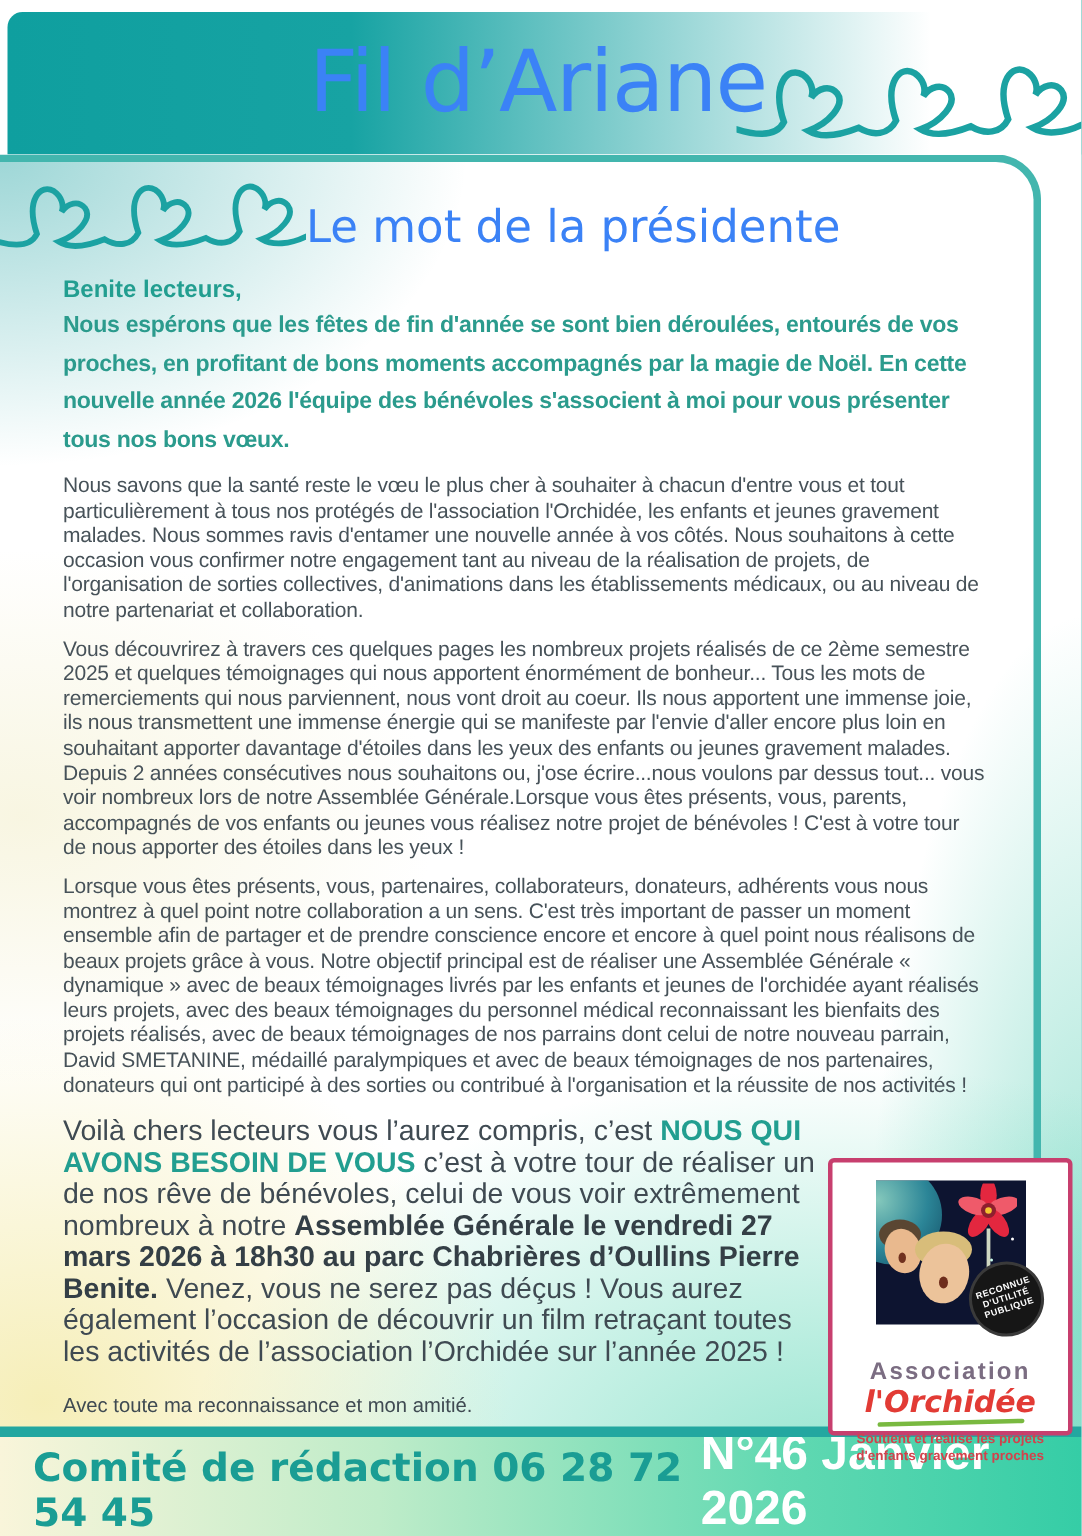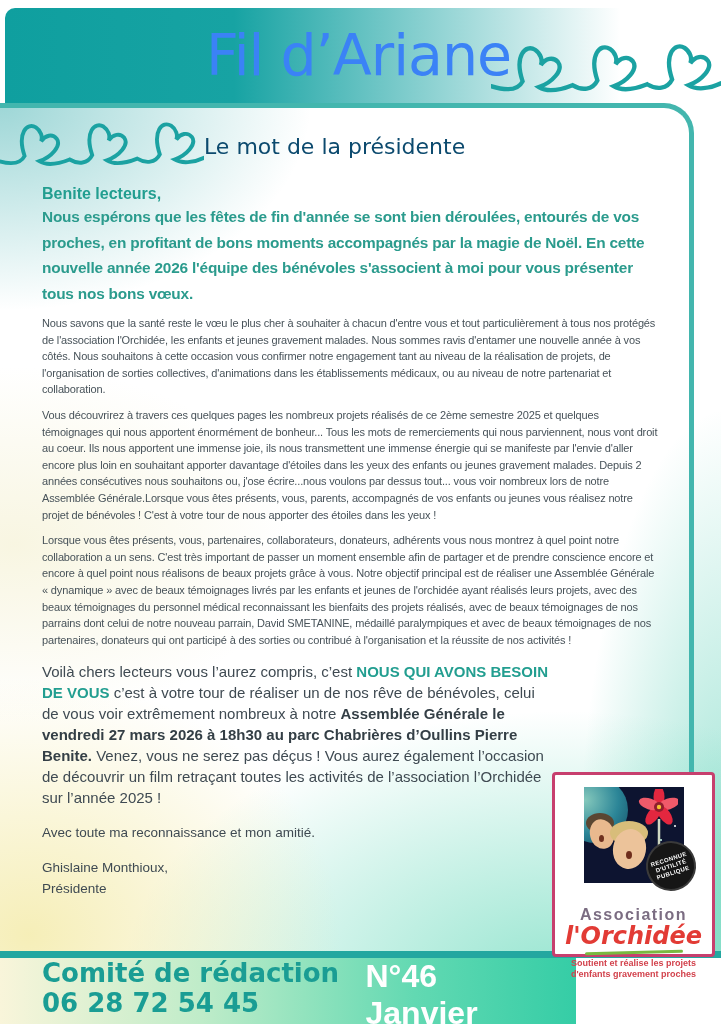--- a/index.html
+++ b/index.html
@@ -24,31 +24,31 @@
       radial-gradient(ellipse 85% 45% at 78% 104%, rgba(62,207,168,0.55), rgba(62,207,168,0) 72%),
       radial-gradient(ellipse 26% 70% at 101% 92%, rgba(62,200,170,0.50), rgba(62,200,170,0) 80%),
       #ffffff;}
 
   .content-box{position:absolute;left:-10px;top:103px;width:694px;height:849px;
     border:5px solid #43b6ae;border-bottom:none;border-radius:0 30px 0 0;}
 
   .inner-hearts{position:absolute;left:-4px;top:112px;width:208px;height:62px;}
 
   .section-title{position:absolute;left:204px;top:134px;
-    font-family:"DejaVu Sans", sans-serif;font-size:22px;font-weight:400;
-    color:#0c4a6e;white-space:nowrap;}
+    font-family:"DejaVu Sans", sans-serif;font-size:30px;font-weight:400;
+    color:#3b82f6;white-space:nowrap;}
 
   
   .letter{position:absolute;left:42px;top:184px;width:616px;}
   .para{margin:0;color:#475259;}
   .para.salutation{font-size:16px;line-height:20px;font-weight:700;color:#2b9b8d;}
   .para.intro{font-size:15.4px;line-height:25.5px;font-weight:700;
     color:#2b9b8d;letter-spacing:-0.2px;}
-  .para.body{margin-top:9px;font-size:11px;line-height:16.6px;letter-spacing:-0.15px;}
-  .para.narrow{margin-top:13px;width:510px;font-size:15px;line-height:21px;color:#3f4a52;}
+  .para.body{margin-top:9px;font-size:14px;line-height:16.6px;letter-spacing:-0.15px;}
+  .para.narrow{margin-top:13px;width:510px;font-size:19px;line-height:21px;color:#3f4a52;}
   .para.signoff{margin-top:15px;font-size:13.5px;line-height:20px;color:#3f4a52;}
   .para.signature{margin-top:14px;font-size:13.5px;line-height:21px;
     white-space:pre-line;color:#3f4a52;}
   .seg-teal-b{color:#229e90;font-weight:700;}
   .seg-b{font-weight:700;color:#343f46;}
 
   
   .logo-box{position:absolute;left:552px;top:772px;width:157px;height:179px;
     background:#ffffff;border:3px solid #c73f6e;border-radius:4px;z-index:5;
     text-align:center;}
@@ -66,33 +66,33 @@
   .hair-2{position:absolute;left:26px;top:34px;width:38px;height:24px;border-radius:50%;background:#d8bd7a;}
   .face-2{position:absolute;left:29px;top:42px;width:33px;height:40px;border-radius:50%;
     background:#ecc39a;transform:rotate(10deg);}
   .mouth-2{position:absolute;left:42px;top:64px;width:6px;height:8px;border-radius:50%;background:#6e2d1c;}
   .orchid{position:absolute;right:6px;top:2px;}
   .stamp{position:absolute;right:-12px;bottom:-8px;width:46px;height:46px;border-radius:50%;
     background:#161616;border:2px solid #3a3a3a;color:#ffffff;transform:rotate(-18deg);
     display:flex;flex-direction:column;align-items:center;justify-content:center;
     font-size:6px;font-weight:700;line-height:7px;letter-spacing:.4px;}
   .logo-line1{font-size:16px;font-weight:700;color:#7b6d82;letter-spacing:1.5px;margin-top:23px;}
-  .logo-line2{font-family:"DejaVu Sans", sans-serif;font-size:24px;font-weight:700;
+  .logo-line2{font-family:"DejaVu Sans", sans-serif;font-size:20px;font-weight:700;
     font-style:italic;color:#e23b35;margin-top:-2px;}
   .logo-underline{width:98px;height:3px;background:#79b940;margin:1px auto 4px auto;
     transform:rotate(-1.5deg);border-radius:2px;}
   .logo-tagline{font-size:9px;line-height:11px;font-weight:700;color:#d2424c;
     width:142px;margin:0 auto;}
 
   
   .divider-line{position:absolute;left:0;top:951px;width:721px;height:7px;background:#23a7a0;z-index:2;}
-  .footer-band{position:absolute;left:0;top:958px;width:576px;height:66px;
+  .footer-band{position:absolute;left:0;top:958px;width:721px;height:66px;
     background:linear-gradient(90deg,#f9f5da 0%,#bfecc9 35%,#62d9b2 72%,#35cda6 100%);
-    display:flex;align-items:flex-start;justify-content:space-between;
-    padding:0 42px;box-sizing:border-box;z-index:1;}
+    display:flex;align-items:flex-end;justify-content:space-between;
+    padding:0 22px;box-sizing:border-box;z-index:1;}
   .footer-left{font-family:"DejaVu Sans", sans-serif;font-size:26px;font-weight:700;color:#1a9d94;}
   .footer-right{font-family:Liberation Sans, sans-serif;font-size:32px;font-weight:700;color:#ffffff;}
 
   svg.hearts{display:block;}
 </style>
 </head>
 <body>
 
 <div class="masthead-band"></div>
 <div class="masthead-title">Fil d’Ariane</div>

